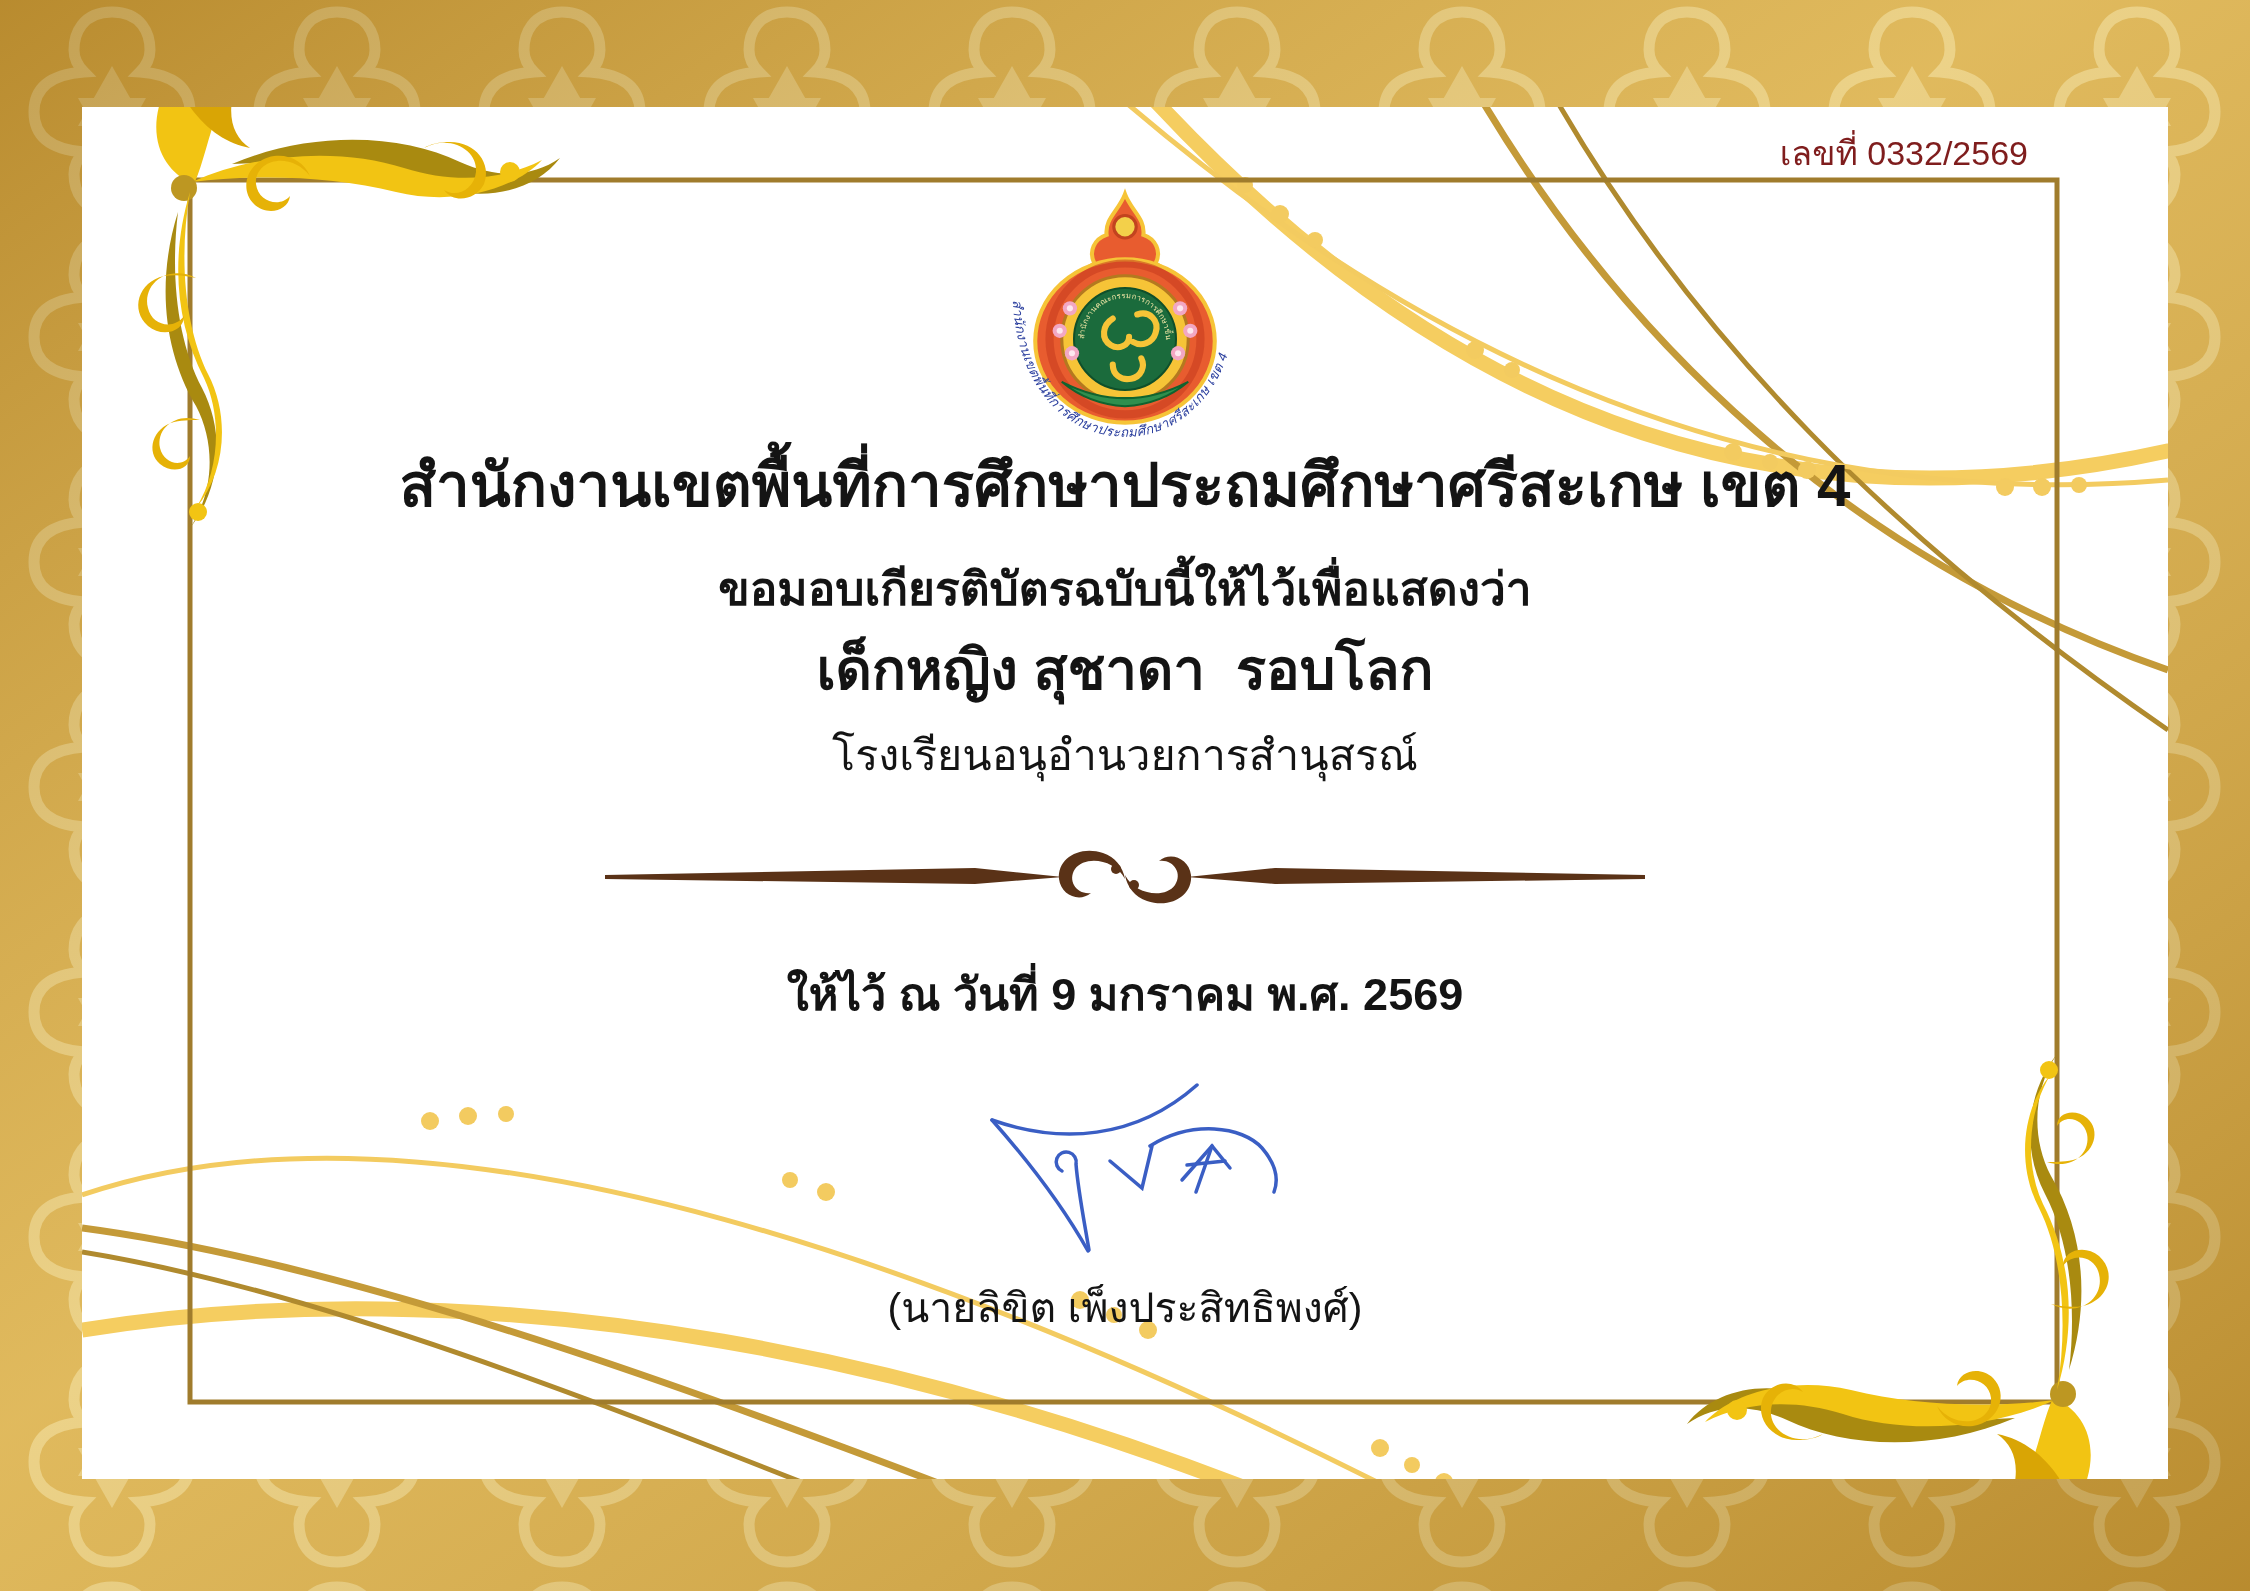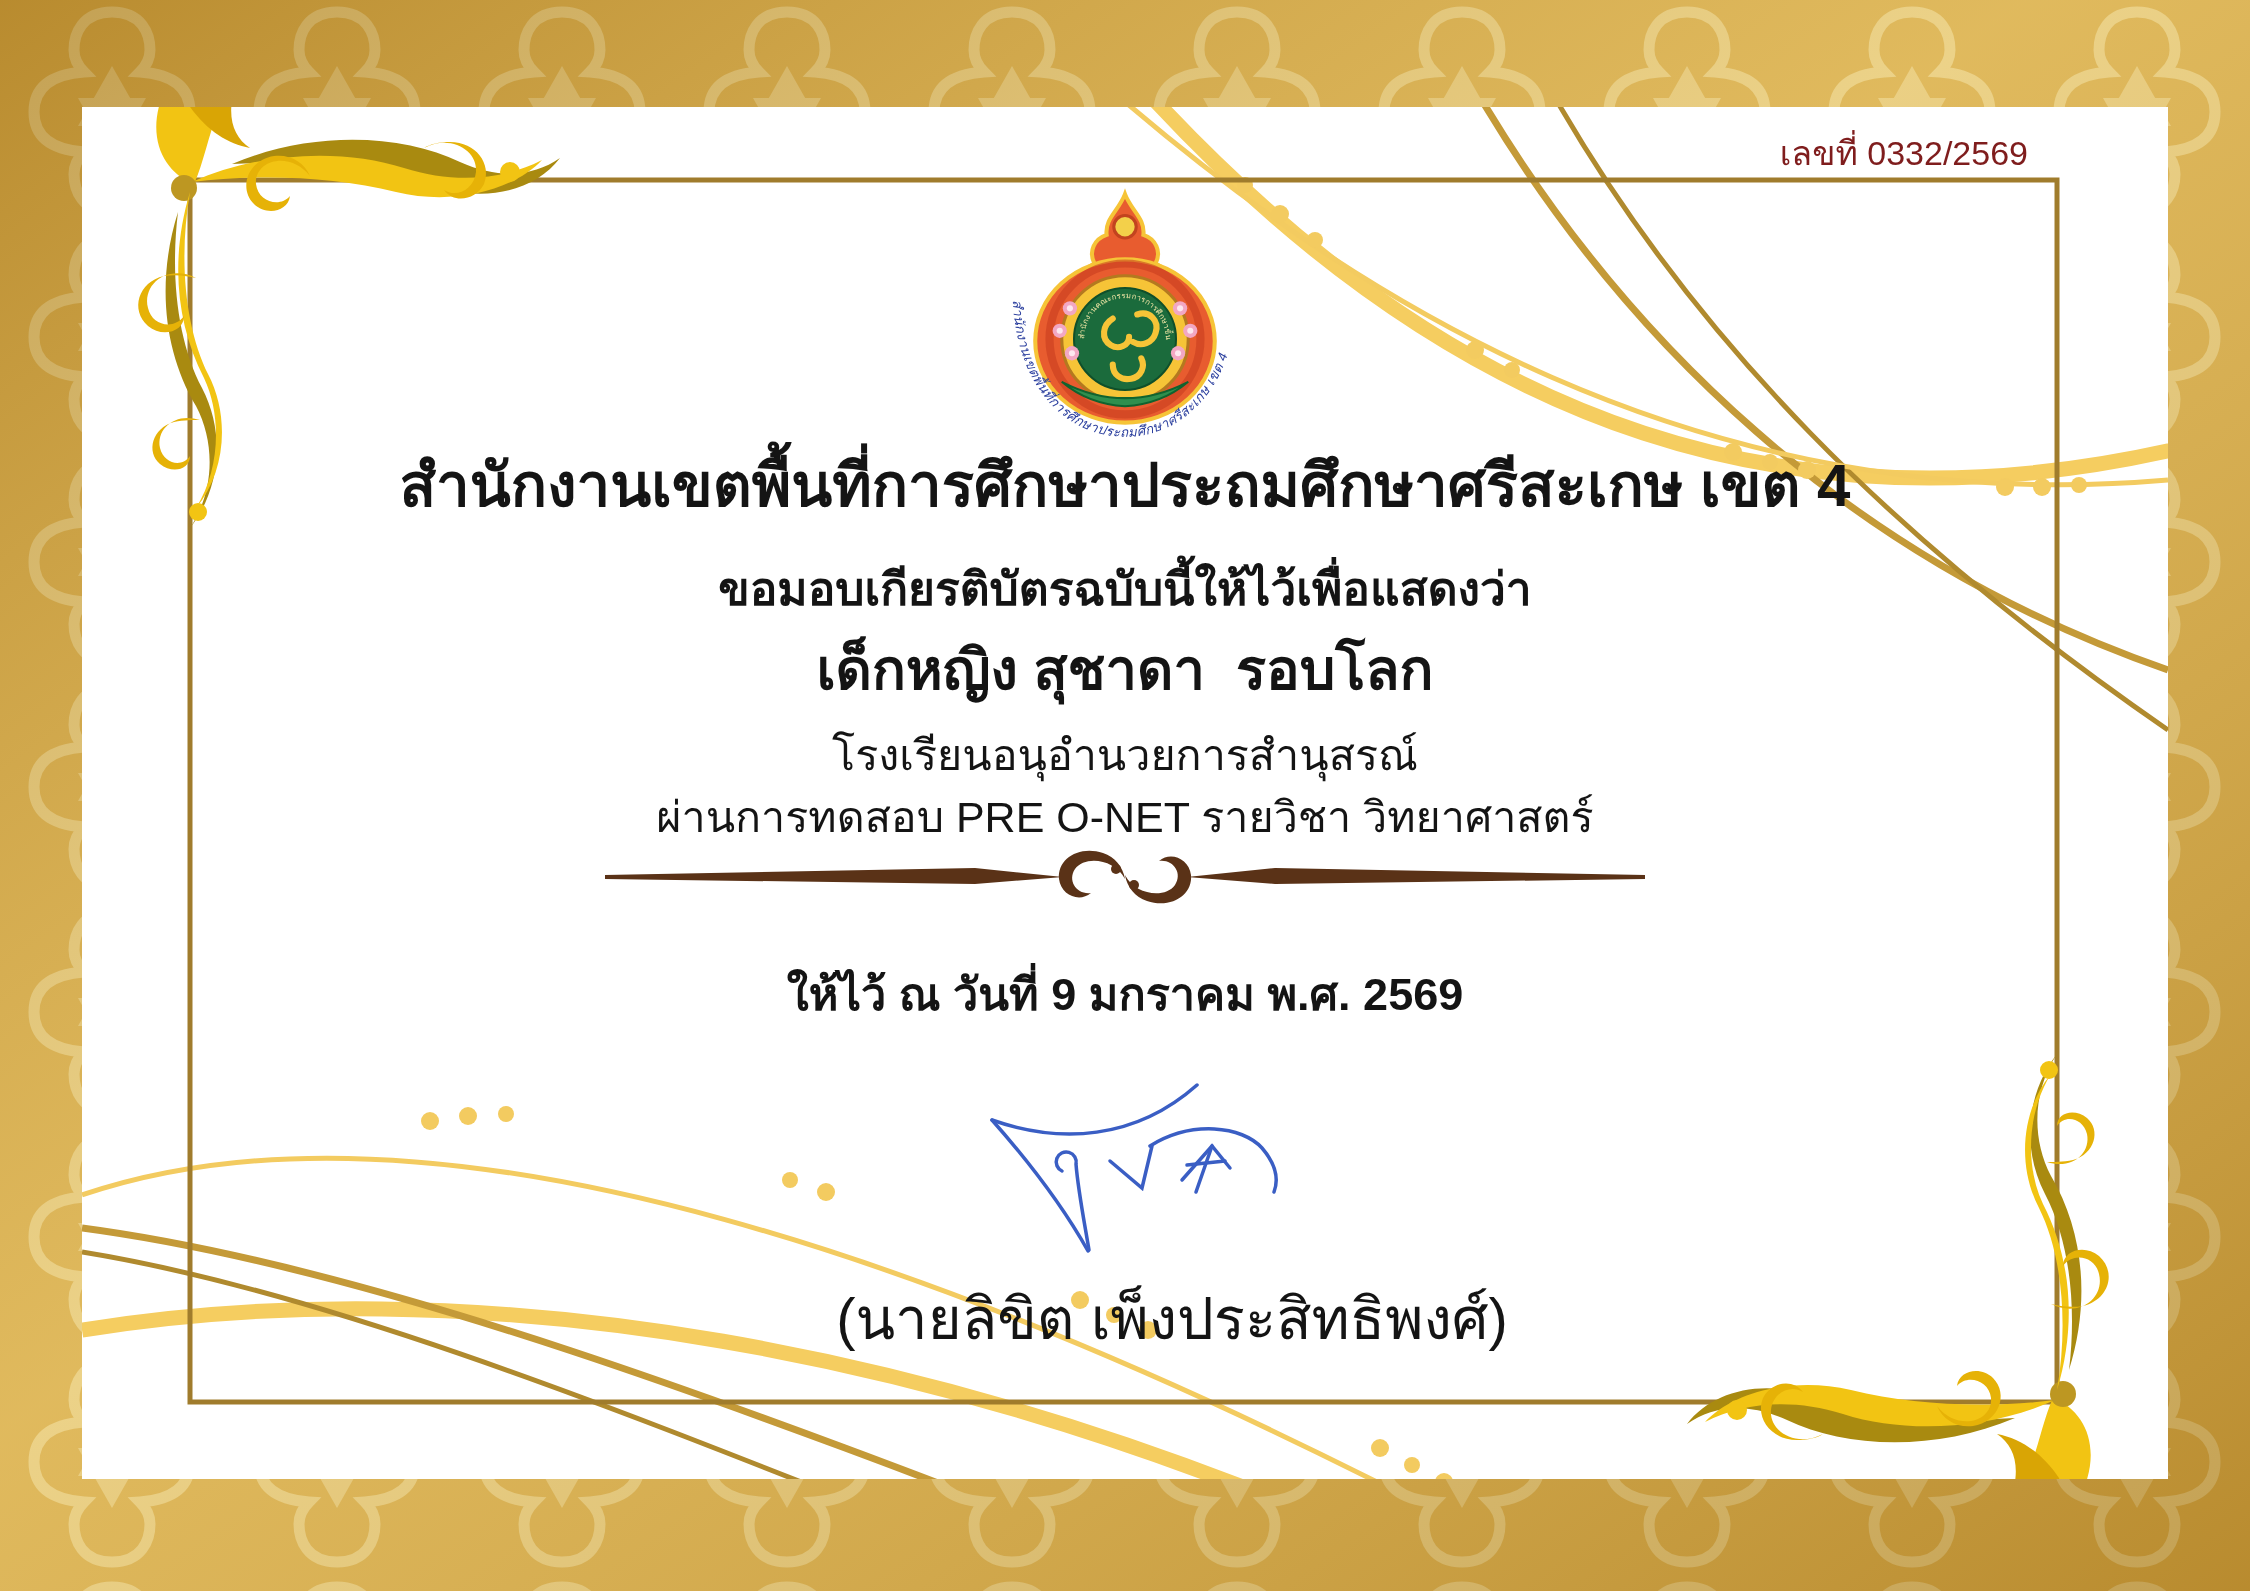--- a/index.html
+++ b/index.html
@@ -10,21 +10,21 @@
   .card{position:absolute;left:82px;top:107px;width:2086px;height:1372px;background:#ffffff;}
   .line{position:absolute;left:82px;width:2086px;text-align:center;color:#141414;white-space:pre-wrap;line-height:1.2;}
   .num{position:absolute;right:222px;top:126px;font-size:34px;color:#7f1d1d;}
   .org{top:450px;font-size:60px;font-weight:700;}
   .intro{top:562px;font-size:46px;font-weight:700;}
   .recipient{top:636px;font-size:56px;font-weight:700;}
   .school{top:730px;font-size:43px;font-weight:400;}
   .achieve{top:792px;font-size:43px;font-weight:400;}
   .blessing{top:902px;font-size:45px;font-weight:700;}
   .issued{top:968px;font-size:45px;font-weight:700;}
-  .signername{top:1284px;font-size:58px;font-weight:400;padding-left:47px;}
+  .signername{top:1284px;font-size:41px;font-weight:400;}
   .signerpos{top:1348px;font-size:43px;font-weight:400;}
 </style>
 </head>
 <body>
 
 <div class="stage">
 
   <svg class="abs" width="2250" height="1591" viewBox="0 0 2250 1591" style="left:0;top:0;">
     <defs>
       <pattern id="trellis" width="225" height="225" patternUnits="userSpaceOnUse">
@@ -158,21 +158,20 @@
       <textPath href="#arcText">สำนักงานเขตพื้นที่การศึกษาประถมศึกษาศรีสะเกษ เขต 4</textPath>
     </text>
   </svg>
 
   <div class="num">เลขที่ 0332/2569</div>
 
   <div class="line org">สำนักงานเขตพื้นที่การศึกษาประถมศึกษาศรีสะเกษ เขต 4</div>
   <div class="line intro">ขอมอบเกียรติบัตรฉบับนี้ให้ไว้เพื่อแสดงว่า</div>
   <div class="line recipient">เด็กหญิง สุชาดา  รอบโลก</div>
   <div class="line school">โรงเรียนอนุอำนวยการสำนุสรณ์</div>
-  <div class="line achieve">ผ่านการทดสอบ PRE O-NET รายวิชา วิทยาศาสตร์</div>
   <div class="line issued">ให้ไว้ ณ วันที่ 9 มกราคม พ.ศ. 2569</div>
 
   <svg class="abs" width="500" height="205" viewBox="0 0 500 205" style="left:900px;top:1068px;">
     <g fill="none" stroke="#3a5ec4" stroke-width="3.5" stroke-linecap="round">
       <path d="M92 52 C160 76 235 72 297 17"></path>
       <path d="M92 52 C130 95 165 142 188 183"></path>
       <path d="M162 103 a10 10 0 1 1 14 -7 C178 122 184 152 189 182"></path>
       <path d="M210 93 L242 120 L252 78"></path>
       <path d="M250 78 C292 52 342 58 362 80 C374 94 380 108 374 124"></path>
       <path d="M282 112 L312 78 L330 100"></path>

